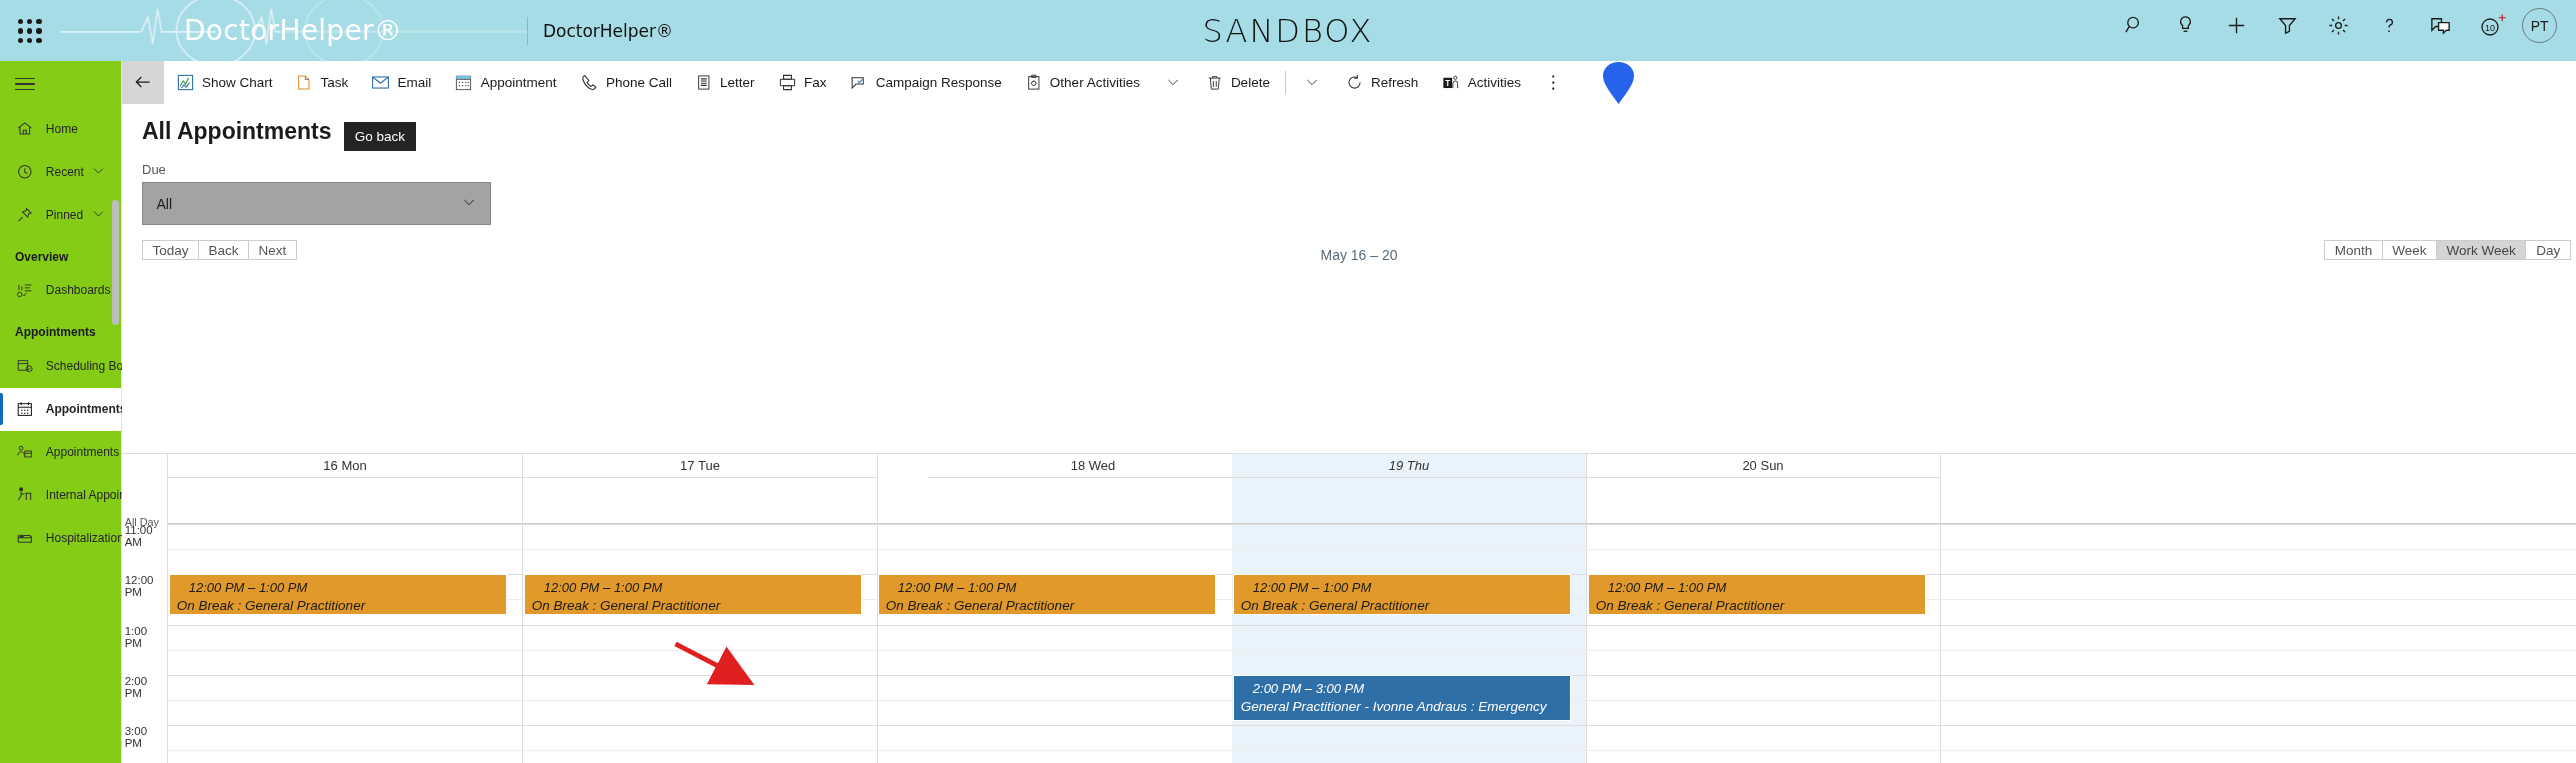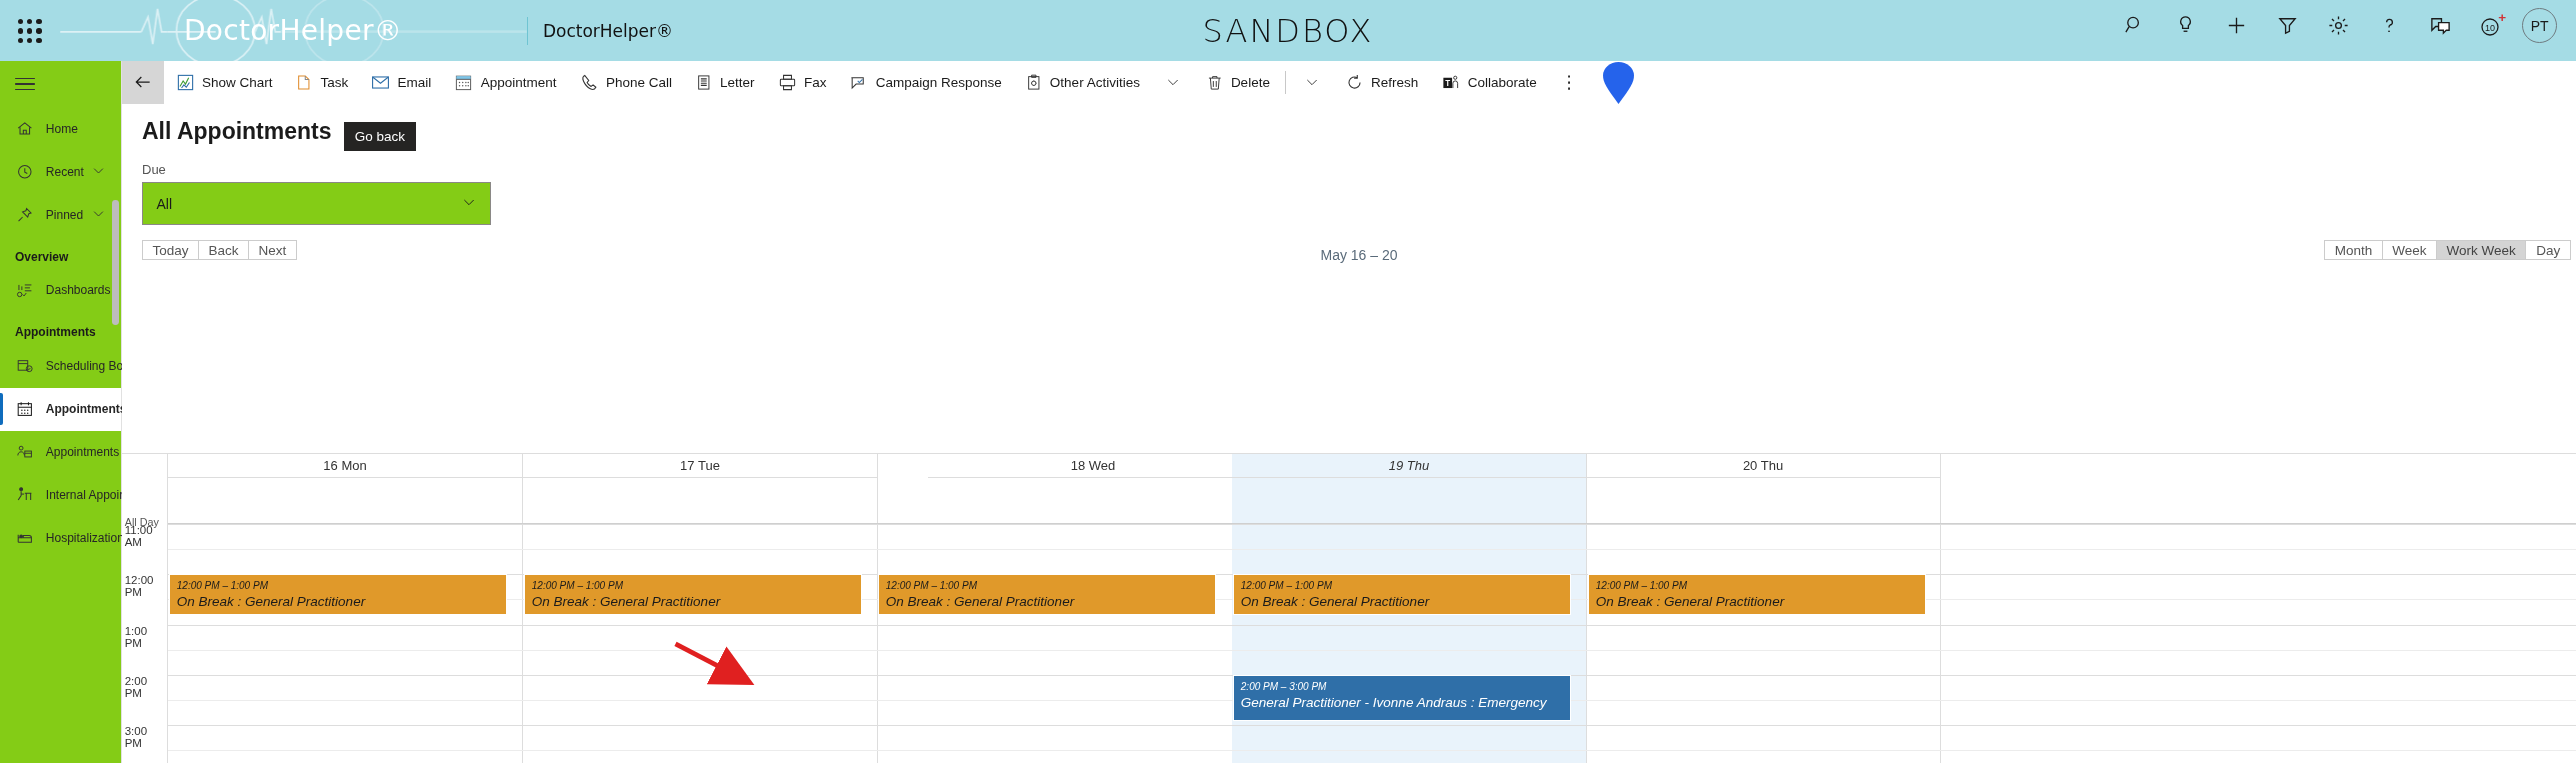--- a/index.html
+++ b/index.html
@@ -163,21 +163,21 @@
     padding: 13.5px 0 0 20px; cursor: pointer;
   }
   .viewtitle .vt {
     font-size: 23px; font-weight: 600; color: #1b1b1b; white-space: nowrap;
   }
   .viewtitle .vchev { margin-left: 12px; }
 
   .duewrap { padding: 17.6px 0 0 20px; }
   .duelabel { font-size: 13px; color: #555; margin-bottom: 5.4px; }
   .dueselect {
-    width: 349px; height: 43px; border: 0.7px solid #8a8886; background: #84cc16;
+    width: 349px; height: 43px; border: 0.7px solid #8a8886; background: #a3a3a3;
     display: flex; align-items: center; justify-content: space-between;
     padding: 0 13.5px; cursor: pointer; font-size: 14px; color: #1b1b1b;
   }
 
   .navrow {
     position: relative; margin: 15px 0 0 20px; height: 30px;
   }
   .btngroup { display: flex; position: absolute; left: 0; top: 0; }
   .gbtn {
     height: 20px; min-width: 46px; padding: 0 9.5px;
@@ -231,21 +231,21 @@
     border-top: 0.7px solid #ececec;
   }
   .hourlabel {
     position: absolute; left: 2.7px; width: 42px; text-align: left;
     font-size: 11.5px; color: #333;
   }
   .event {
     position: absolute; border: 0.7px solid #ffffff;
     padding: 4px 6.8px; font-style: italic; overflow: hidden; cursor: pointer;
   }
-  .event .etime { font-size: 10px; line-height: 1.4; white-space: nowrap; }
+  .event .etime { font-size: 13px; line-height: 1.4; white-space: nowrap; margin-left: 12px; }
   .event .etitle { font-size: 13.5px; line-height: 1.35; white-space: nowrap; }
   .event.orange { background: #e0992a; color: #1b1b1b; }
   .event.blue { background: #2f6fa8; color: #ffffff; }
 
   .redarrow { position: absolute; left: 0; top: 0; pointer-events: none; z-index: 50; }
 </style>
 </head>
 <body>
 
 <div class="topbar">
@@ -614,21 +614,21 @@
 
   <div class="cmd">
     <span class="cicon">
       <svg width="19" height="19" viewBox="0 0 24 24" fill="none" stroke="#333" stroke-width="1.2">
         <rect x="3" y="6" width="11" height="13" fill="#1b1b1b" stroke="none"></rect>
         <path d="M5.5 9.5h6M8.5 9.5v7" stroke="#fff" stroke-width="1.5"></path>
         <circle cx="18" cy="6" r="2"></circle>
           <path d="M15 19v-6a3 3 0 0 1 6 0v6"></path>
       </svg>
     </span>
-    <span>Collaborate</span>
+    <span>Activities</span>
   </div>
 
   <div class="cmd-more">⋮</div>
 </div>
 
 <svg class="teardrop" viewBox="0 0 46 62">
   <path d="M23 62 C6 40 0 30 0 20 A23 20 0 0 1 46 20 C46 30 40 40 23 62 Z" fill="#2563eb"></path>
 </svg>
 
 <div class="tooltip">Go back</div>
@@ -684,21 +684,21 @@
     <div class="daycol" style="left:401px;">
       <div class="dayhdr">17 Tue</div>
     </div>
     <div class="daycol" style="left:782px;padding-left:24px;">
       <div class="dayhdr">18 Wed</div>
     </div>
     <div class="daycol today" style="left:1110px;">
       <div class="dayhdr">19 Thu</div>
     </div>
     <div class="daycol" style="left:1464px;">
-      <div class="dayhdr">20 Thu</div>
+      <div class="dayhdr">20 Sun</div>
     </div>
 
     <div class="allday-band"></div>
     <div class="allday-label">All Day</div>
 
     <div class="hourline" style="top:70px;"></div>
     <div class="hourlabel" style="top:70px;">11:00 AM</div>
     <div class="halfline" style="top:95px;"></div>
 
     <div class="hourline" style="top:120px;"></div>

